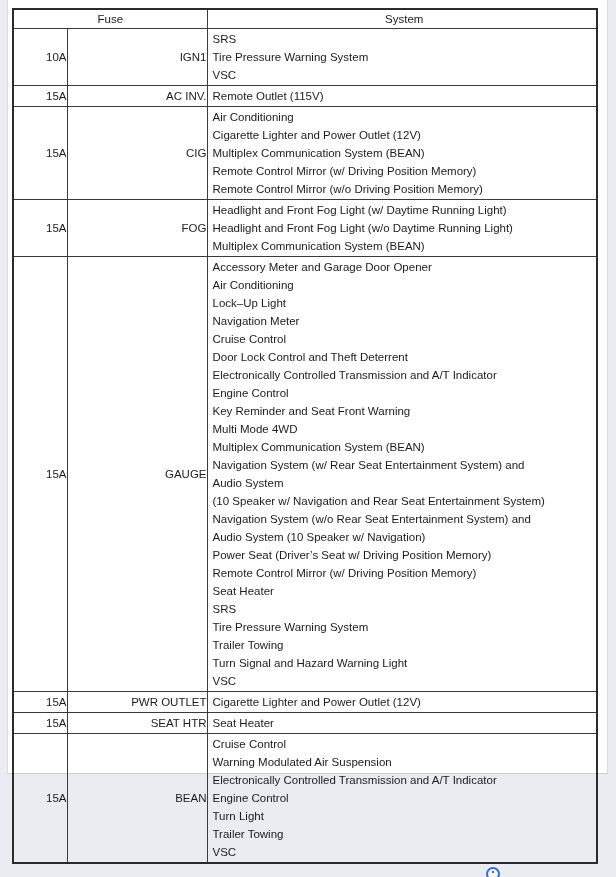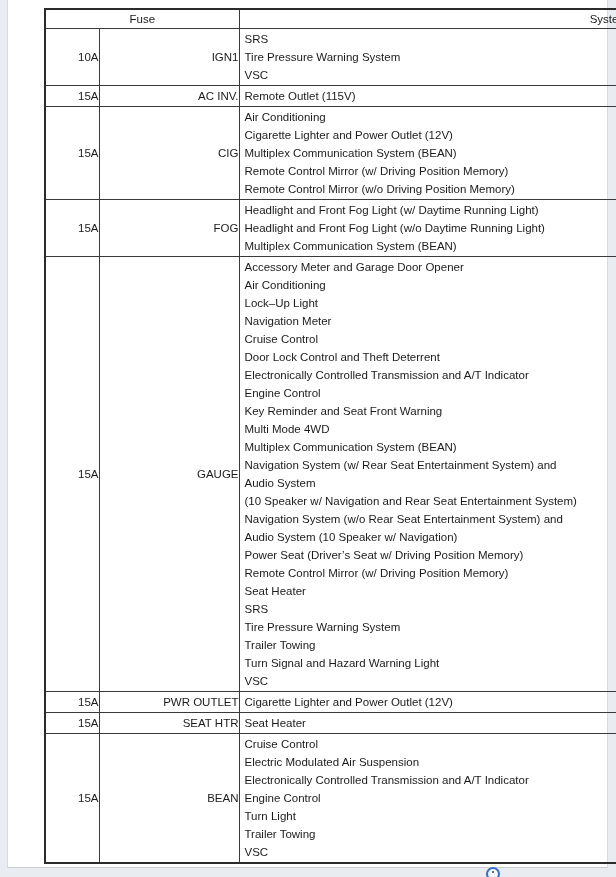--- a/index.html
+++ b/index.html
@@ -9,27 +9,26 @@
     height: 877px;
     overflow: hidden;
     background: #e9ecf0;
     font-family: "Liberation Sans", "DejaVu Sans", sans-serif;
   }
   .page {
     position: absolute;
     top: 0;
     left: 7px;
     width: 601px;
-    height: 868px;
+    height: 774px;
     background: #ffffff;
     border-left: 1px solid #d7dadf;
     border-right: 1px solid #d7dadf;
     border-bottom: 1px solid #c9cdd3;
     box-sizing: border-box;
-    padding-left: 32px;
   }
   table.fuse-table {
     border-collapse: collapse;
     table-layout: fixed;
     width: 584px;
     margin: 8px 0 0 4px;
     border: 2px solid #2b2b2b;
     font-size: 11.5px;
     color: #1b1b1b;
   }
@@ -42,21 +41,21 @@
     font-weight: normal;
     vertical-align: middle;
     box-sizing: border-box;
   }
   th.h-fuse {
     text-align: center;
     height: 19px;
     padding: 0;
   }
   th.h-system {
-    text-align: right;
+    text-align: center;
     padding: 0 0 0 5px;
   }
   td.amp, td.fname {
     padding: 0 0 0 6px;
     white-space: nowrap;
     text-align: right;
   }
   td.systems {
     padding: 1px 4px 1px 5px;
   }
@@ -181,21 +180,21 @@
     <td class="fname">SEAT HTR</td>
     <td class="systems">
             <div class="sys-item">Seat Heater</div>
           </td>
   </tr>
         <tr>
     <td class="amp">15A</td>
     <td class="fname">BEAN</td>
     <td class="systems">
             <div class="sys-item">Cruise Control</div>
-            <div class="sys-item">Electric Modulated Air Suspension</div>
+            <div class="sys-item">Warning Modulated Air Suspension</div>
             <div class="sys-item">Electronically Controlled Transmission and A/T Indicator</div>
             <div class="sys-item">Engine Control</div>
             <div class="sys-item">Turn Light</div>
             <div class="sys-item">Trailer Towing</div>
             <div class="sys-item">VSC</div>
           </td>
   </tr>
       </tbody>
   </table>
 </div>

